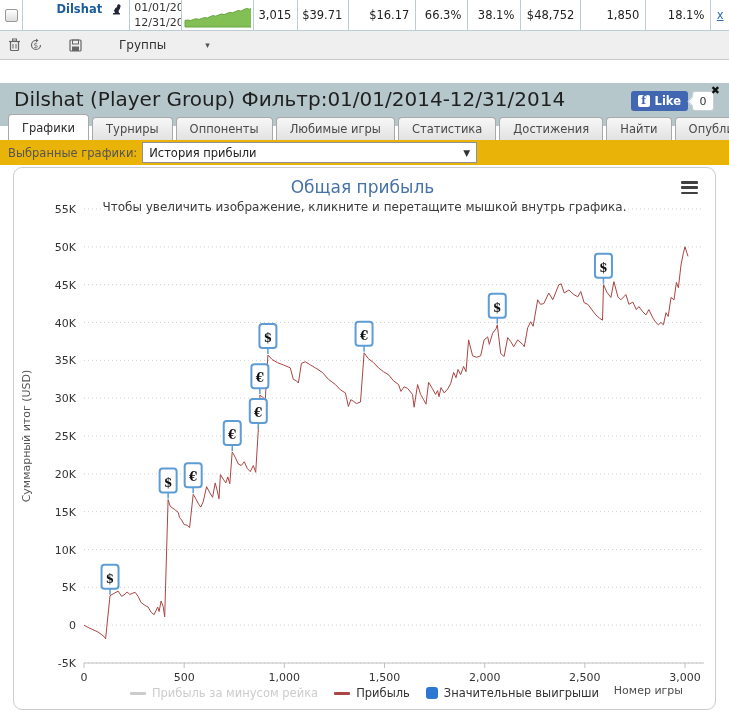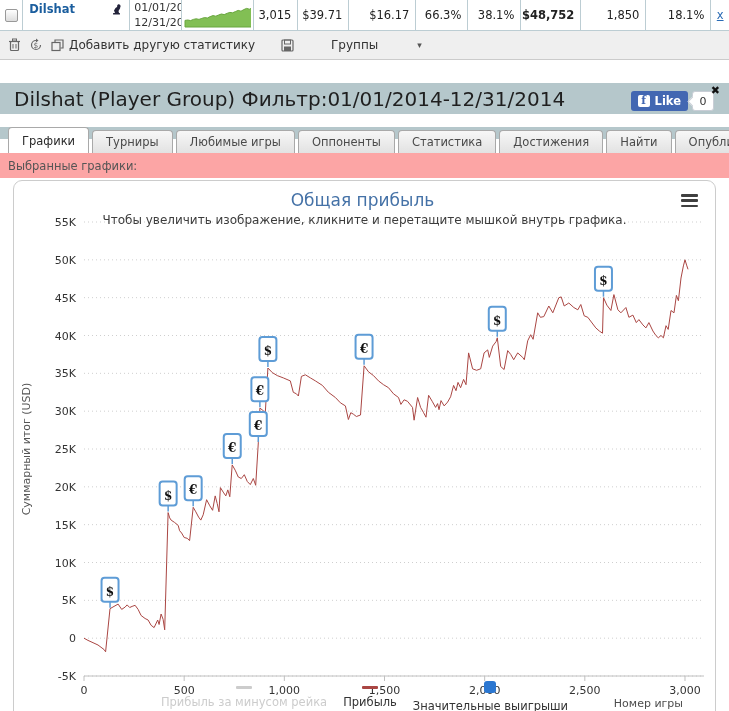--- a/index.html
+++ b/index.html
@@ -3,21 +3,21 @@
 <meta charset="utf-8">
 <style>
   * { margin:0; padding:0; box-sizing:border-box; }
   html,body { background:#fff; }
   body {
     width:729px; height:711px; overflow:hidden; position:relative;
     font-family:"DejaVu Sans","Liberation Sans",sans-serif; font-size:12px; color:#333;
   }
   
   .stats-row { display:flex; height:31px; border-bottom:1px solid #bccdd3; align-items:stretch; background:#fff; }
-  .cell { border-right:1px solid #bccdd3; display:flex; align-items:center; overflow:hidden; }
+  .cell { border-right:1px solid #bccdd3; display:flex; align-items:center; overflow:hidden;text-align:center; }
   .cell.num { justify-content:flex-end; padding-right:6px; font-size:11.5px; color:#222; }
   .cell-check { width:25px; justify-content:center; }
   .checkbox { width:13px; height:13px; border:1px solid #999; border-radius:2px; background:linear-gradient(#fff,#ddd); }
   .cell-name { width:115px; padding-left:6px; position:relative; display:block; }
   .player-name { color:#1b5e9e; font-weight:bold; font-size:11.5px; text-decoration:none; display:block; margin-top:2px; }
   .player-type { color:#333; font-size:11.5px; display:block; margin-top:14px; }
   .group-icon { position:absolute; right:6px; top:3px; width:14px; height:14px; }
   .cell-dates { width:55px; padding-left:4px; font-size:11px; color:#333; display:block; white-space:nowrap; }
   .cell-dates div { line-height:14px; margin-top:1px; }
   .cell-spark { width:78px; padding:2px 2px; }
@@ -31,37 +31,37 @@
   .gap-white { height:23px; background:#fff; }
   
   .panel-header { height:31px; background:#b5c7cb; position:relative; display:flex; align-items:center; padding-left:14px; }
   .panel-title { font-size:20px; color:#1f1f1f; }
   .fb-like { position:absolute; right:41px; top:8px; height:20px; background:#4267b2; border-radius:3px; color:#fff; display:flex; align-items:center; padding:0 7px; gap:5px; font-size:11.5px; font-weight:bold; }
   .fb-f { width:12px; height:12px; background:#fff; color:#4267b2; border-radius:2px; font-family:"DejaVu Serif",serif; font-weight:bold; font-size:11px; line-height:12px; text-align:center; }
   .fb-count { position:absolute; right:15px; top:8px; width:22px; height:20px; background:#fff; border:1px solid #c9ced6; border-radius:3px; font-size:11px; color:#333; display:flex; align-items:center; justify-content:center; }
   .fb-count:before { content:""; position:absolute; left:-4px; top:6px; width:6px; height:6px; background:#fff; border-left:1px solid #c9ced6; border-bottom:1px solid #c9ced6; transform:rotate(45deg); }
   .panel-close { position:absolute; right:9px; top:1px; font-size:11px; color:#111; font-weight:bold; }
   
-  .tab-strip { height:26px; background:linear-gradient(180deg,#b5c7cb 0,#b5c7cb 12px,#fff 12px); display:flex; align-items:flex-end; padding-left:8px;margin-top:13px; }
+  .tab-strip { height:26px; background:linear-gradient(180deg,#b5c7cb 0,#b5c7cb 12px,#fff 12px); display:flex; align-items:flex-end; padding-left:8px; }
   .tab { height:23px; display:flex; align-items:center; padding:0 13px; margin-right:3px; background:linear-gradient(#f7f7f7,#e2e2e2); border:1px solid #a9a9a9; border-bottom:none; border-radius:4px 4px 0 0; font-size:11.5px; color:#4a4a4a; white-space:nowrap; }
   .tab.active { height:26px; background:#fff; color:#2b2b2b; position:relative; z-index:2; }
   
-  .select-row { height:25px; display:flex; align-items:center; padding-left:8px; background:#fca5a5; }
+  .select-row { height:25px; display:flex; align-items:center; padding-left:8px; background:#eab308; }
   .select-label { font-size:11.5px; color:#555; margin-right:5px; }
   .graph-select { width:335px; height:21px; border:1px solid #8f8f9d; background:#fff; display:flex; align-items:center; padding:0 6px; font-size:11.5px; color:#222; justify-content:space-between; }
   .graph-select .arrow { font-size:9px; color:#333; }
   
   .chart-box { position:relative; margin:2px 13px 0 13px; height:543px; border:1px solid #ccc; border-radius:9px; background:#fff; overflow:hidden; }
   .chart-title { position:absolute; top:9px; left:0; right:4px; text-align:center; font-size:17px; color:#4572a7; }
   .chart-subtitle { position:absolute; top:32px; left:0; right:0; text-align:center; font-size:12px; color:#3c3c3c; }
   .burger { position:absolute; top:13px; right:17px; width:17px; height:13px; display:flex; flex-direction:column; justify-content:space-between; }
   .burger span { height:2.5px; background:#404040; border-radius:1px; }
   .chart-svg { position:absolute; left:0; top:0; }
   .legend { position:absolute; left:0; right:0; bottom:9px; display:flex; justify-content:center; align-items:center; gap:16px; font-size:11.5px; }
-  .legend-item { display:flex; align-items:center; gap:6px;flex-direction:column; }
+  .legend-item { display:flex; align-items:center; gap:6px; }
   .legend-dash { width:16px; height:3px; border-radius:1px; }
   .legend-sq { width:12px; height:12px; border-radius:3px; }
   .xaxis-title { position:absolute; right:32px; bottom:12px; font-size:11px; color:#4d4d4d; }
 </style>
 </head>
 <body>
 
 <div class="stats-row">
   <div class="cell cell-check">
     <div class="checkbox"></div>
@@ -83,21 +83,21 @@
     <svg id="sparkline" width="72" height="25">
         <polygon points="1,24 1.0,17.4 3.8,17.0 6.6,17.6 9.4,16.4 12.2,15.8 15.0,16.4 17.8,15.4 20.6,14.6 23.4,15.0 26.2,13.6 29.0,12.6 31.8,13.2 34.6,12.0 37.4,11.0 40.2,11.6 43.0,10.4 45.8,9.4 48.6,9.8 51.4,8.6 54.2,7.4 57.0,8.2 59.8,6.6 62.6,5.4 65.4,6.2 68.2,5.0 71.0,5.8 71,24" fill="#82bf54" stroke="#68a63e" stroke-width="1"></polygon>
       </svg>
   </div>
   <div id="stat-cells" style="display:flex;">
       <div class="cell num" style="width: 44px;">3,015</div>
       <div class="cell num" style="width: 51px;">$39.71</div>
       <div class="cell num" style="width: 47px; margin-left: 20px;">$16.17</div>
       <div class="cell num" style="width: 52px;">66.3%</div>
       <div class="cell num" style="width: 53px;">38.1%</div>
-      <div class="cell num" style="width: 60px; font-weight: bold;">$48,752</div>
+      <div class="cell num" style="width: 60px;">$48,752</div>
       <div class="cell num" style="width: 65px;">1,850</div>
       <div class="cell num" style="width: 65px;">18.1%</div>
     </div>
   <div class="cell cell-x">
     <a class="x-link" href="#">x</a>
   </div>
 </div>
 
 <div class="toolbar">
   <span class="tool-btn">
@@ -109,27 +109,20 @@
       <line x1="8" y1="6" x2="8" y2="10.5" stroke="#666" stroke-width="1"></line>
     </svg>
   </span>
   <span class="tool-btn">
     <svg width="14" height="14" viewBox="0 0 14 14">
       <path d="M11.5 7 A4.5 4.5 0 1 1 7 2.5" fill="none" stroke="#666" stroke-width="1.2"></path>
       <path d="M7 0.5 L9.5 2.5 L7 4.5 Z" fill="#666"></path>
       <text x="7" y="10" font-size="7.5" fill="#666" text-anchor="middle" font-family="DejaVu Sans,sans-serif">$</text>
     </svg>
   </span>
-  <span class="tool-btn">
-    <svg width="13" height="13" viewBox="0 0 13 13">
-      <rect x="1" y="3.5" width="8" height="8" fill="none" stroke="#666" stroke-width="1.2"></rect>
-      <path d="M4 3.5 V1 H12 V9 H9.5" fill="none" stroke="#666" stroke-width="1.2"></path>
-    </svg>
-    <span>Добавить другую статистику</span>
-  </span>
   <span class="tool-btn" style="margin-left:18px;gap:37px;">
     <svg width="13" height="13" viewBox="0 0 13 13">
       <rect x="1" y="1" width="11" height="11" rx="1" fill="none" stroke="#666" stroke-width="1.2"></rect>
       <rect x="3.5" y="1" width="6" height="4" fill="none" stroke="#666" stroke-width="1"></rect>
       <rect x="3" y="7.5" width="7" height="4.5" fill="#666"></rect>
     </svg>
     <span>Группы</span>
     <span class="caret">▾</span>
   </span>
 </div>
@@ -142,30 +135,34 @@
     <span class="fb-f">f</span>
     <span>Like</span>
   </span>
   <span class="fb-count">0</span>
   <span class="panel-close">✖</span>
 </div>
 
 <div class="tab-strip" id="tab-strip">
     <div class="tab active">Графики</div>
     <div class="tab">Турниры</div>
+    <div class="tab">Оппоненты</div>
     <div class="tab">Любимые игры</div>
-    <div class="tab">Оппоненты</div>
     <div class="tab">Статистика</div>
     <div class="tab">Достижения</div>
     <div class="tab">Найти</div>
     <div class="tab">Опубликовать</div>
   </div>
 
 <div class="select-row">
   <span class="select-label">Выбранные графики:</span>
+  <div class="graph-select">
+    <span>История прибыли</span>
+    <span class="arrow">▼</span>
+  </div>
 </div>
 
 <div class="chart-box">
   <svg id="chart-svg" class="chart-svg" width="701" height="543">
       <line x1="70" y1="495" x2="690" y2="495" stroke="#cfcfcf" stroke-width="1" stroke-dasharray="1,3"></line>
       <text x="62" y="499" text-anchor="end" font-size="11" fill="#333">-5K</text>
       <line x1="70" y1="457.1666666666667" x2="690" y2="457.1666666666667" stroke="#cfcfcf" stroke-width="1" stroke-dasharray="1,3"></line>
       <text x="62" y="461.1666666666667" text-anchor="end" font-size="11" fill="#333">0</text>
       <line x1="70" y1="419.33333333333337" x2="690" y2="419.33333333333337" stroke="#cfcfcf" stroke-width="1" stroke-dasharray="1,3"></line>
       <text x="62" y="423.33333333333337" text-anchor="end" font-size="11" fill="#333">5K</text>

